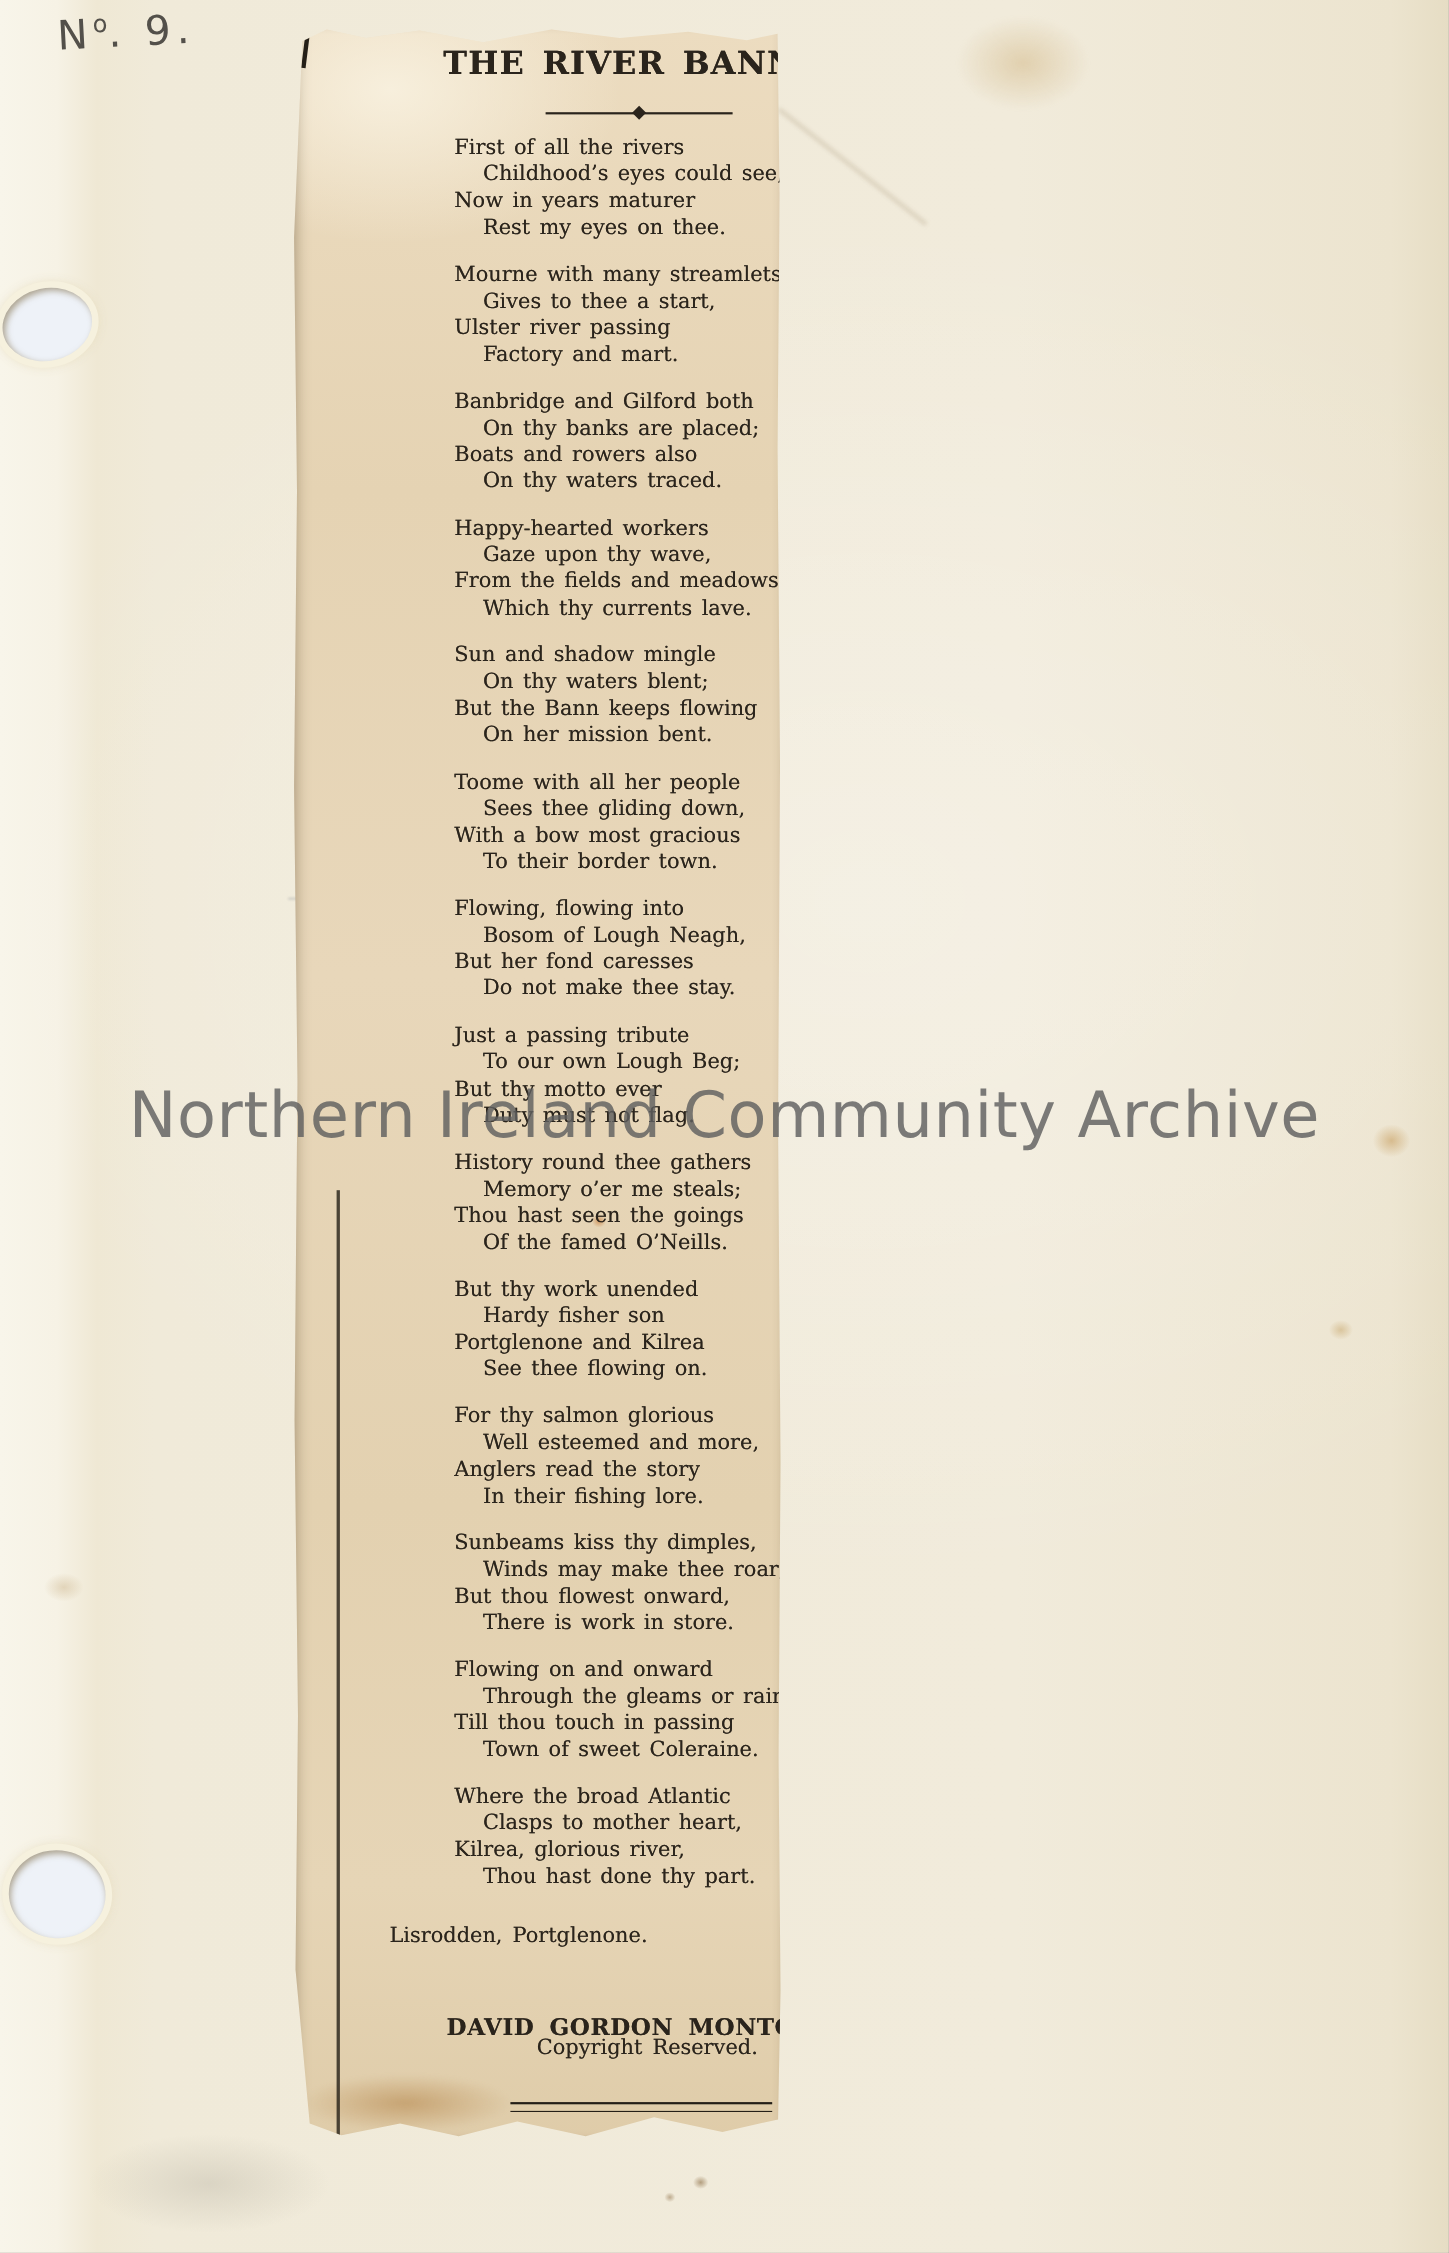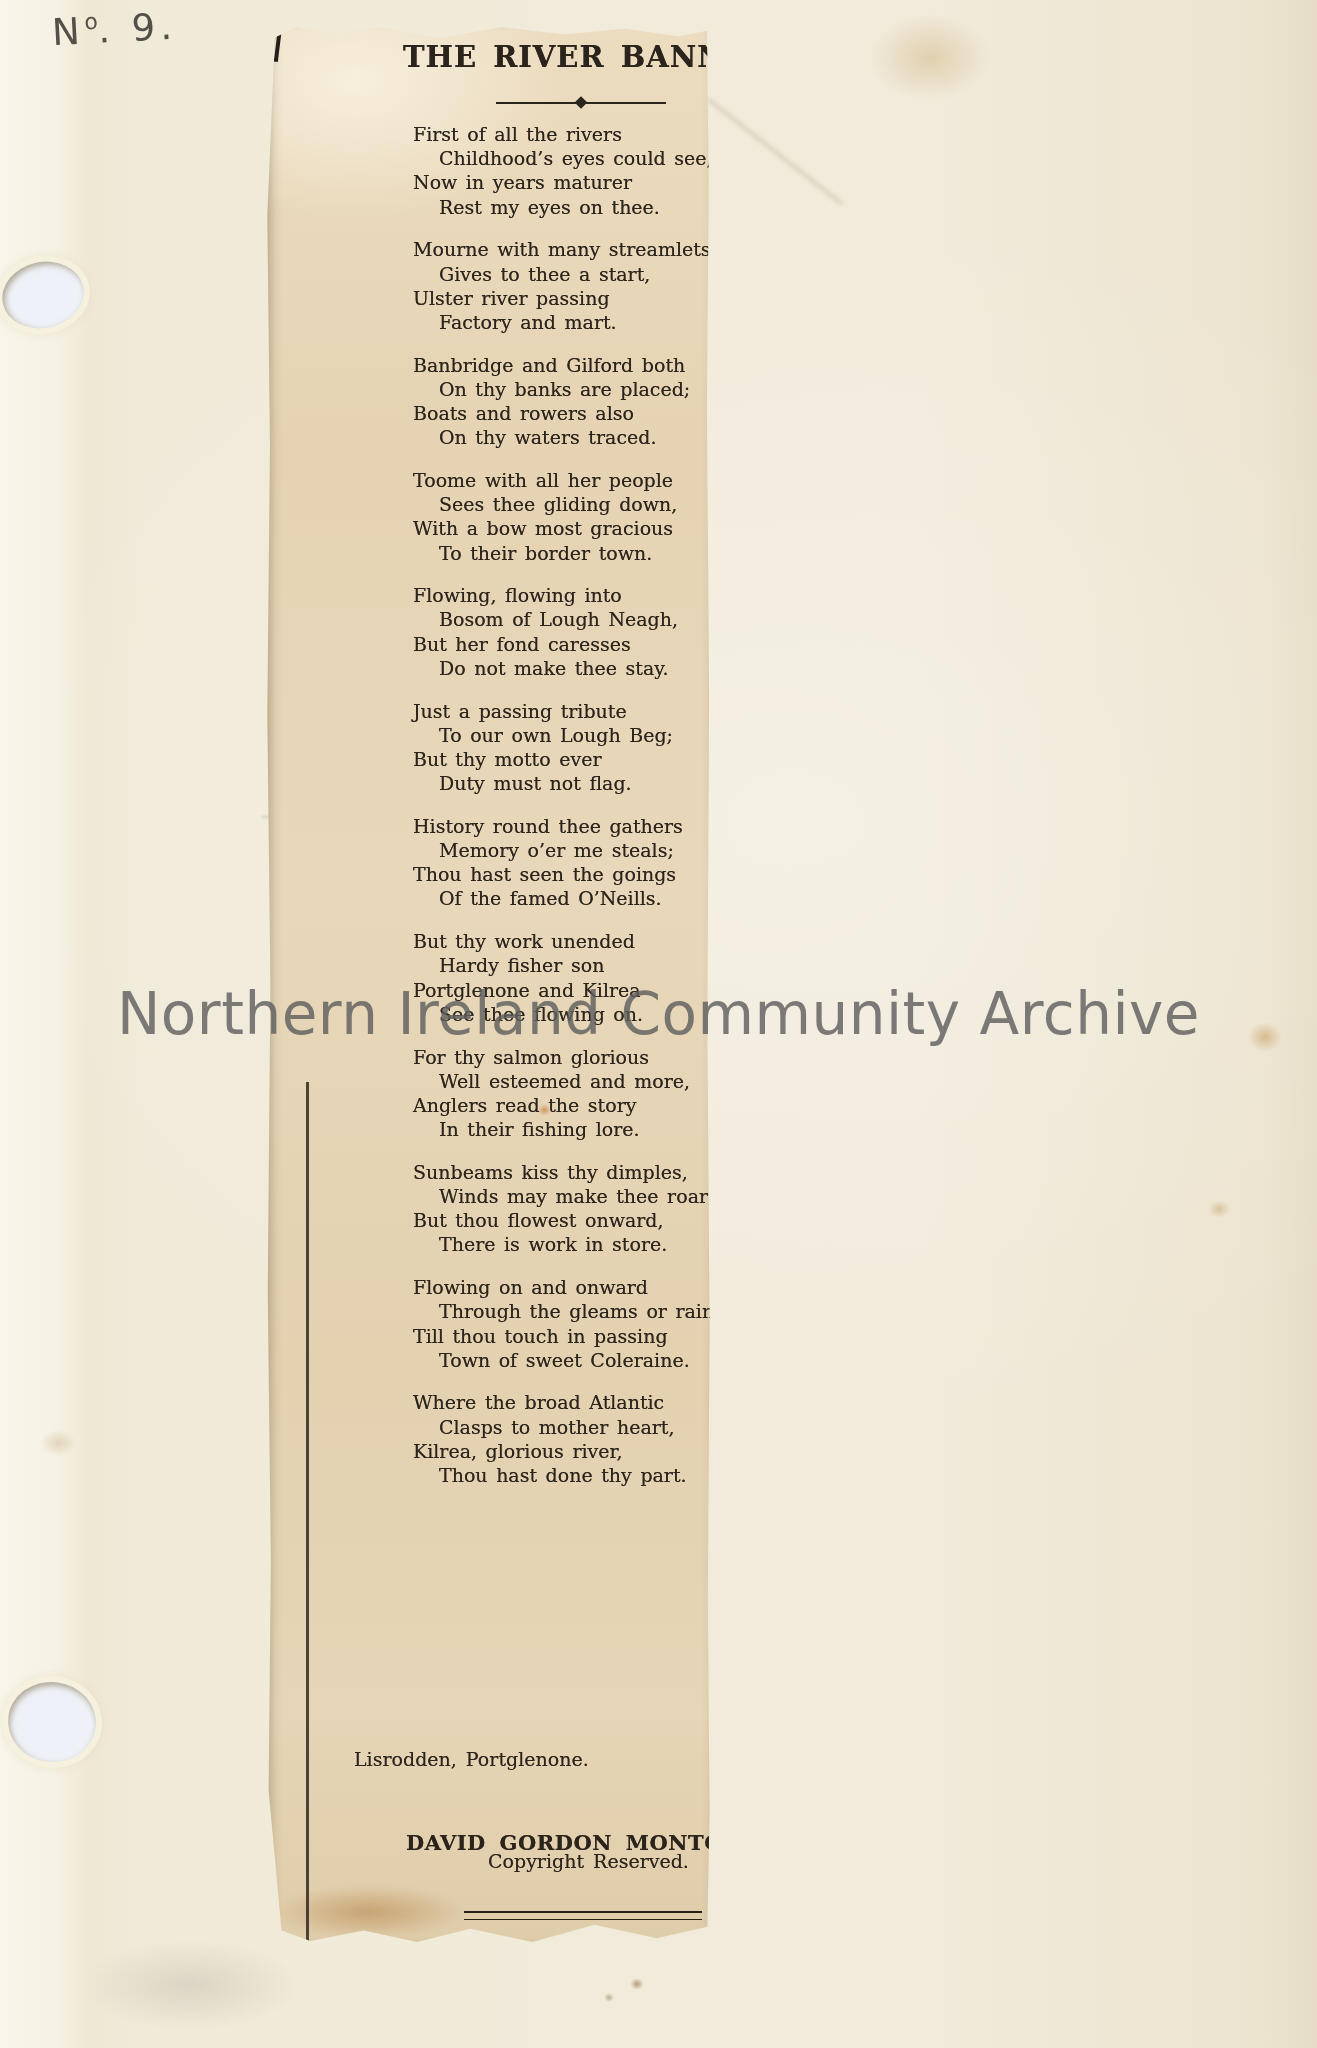--- a/index.html
+++ b/index.html
@@ -133,20 +133,32 @@
           <div class="pline">Ulster river passing</div>
           <div class="pline ind">Factory and mart.</div>
         </div>
         <div class="stanza">
           <div class="pline">Banbridge and Gilford both</div>
           <div class="pline ind">On thy banks are placed;</div>
           <div class="pline">Boats and rowers also</div>
           <div class="pline ind">On thy waters traced.</div>
         </div>
         <div class="stanza">
+          <div class="pline">Happy-hearted workers</div>
+          <div class="pline ind">Gaze upon thy wave,</div>
+          <div class="pline">From the fields and meadows</div>
+          <div class="pline ind">Which thy currents lave.</div>
+        </div>
+        <div class="stanza">
+          <div class="pline">Sun and shadow mingle</div>
+          <div class="pline ind">On thy waters blent;</div>
+          <div class="pline">But the Bann keeps flowing</div>
+          <div class="pline ind">On her mission bent.</div>
+        </div>
+        <div class="stanza">
           <div class="pline">Toome with all her people</div>
           <div class="pline ind">Sees thee gliding down,</div>
           <div class="pline">With a bow most gracious</div>
           <div class="pline ind">To their border town.</div>
         </div>
         <div class="stanza">
           <div class="pline">Flowing, flowing into</div>
           <div class="pline ind">Bosom of Lough Neagh,</div>
           <div class="pline">But her fond caresses</div>
           <div class="pline ind">Do not make thee stay.</div>

